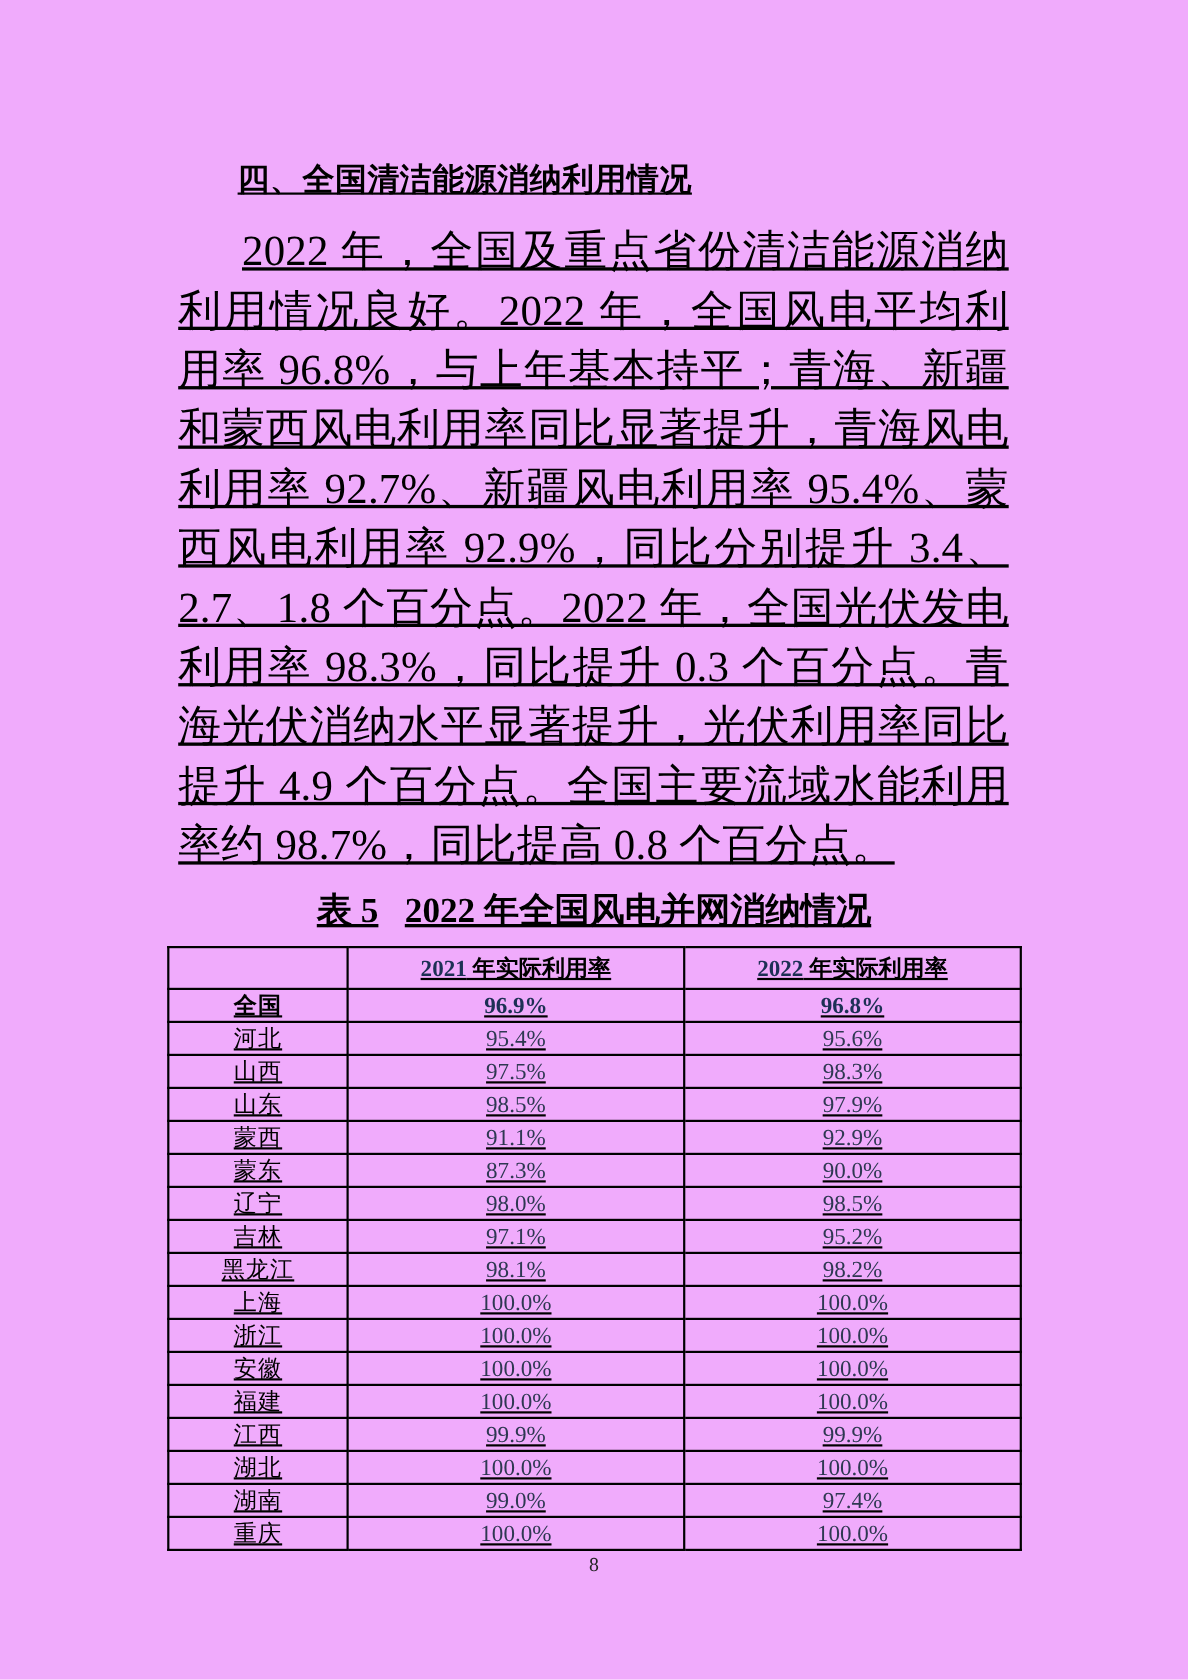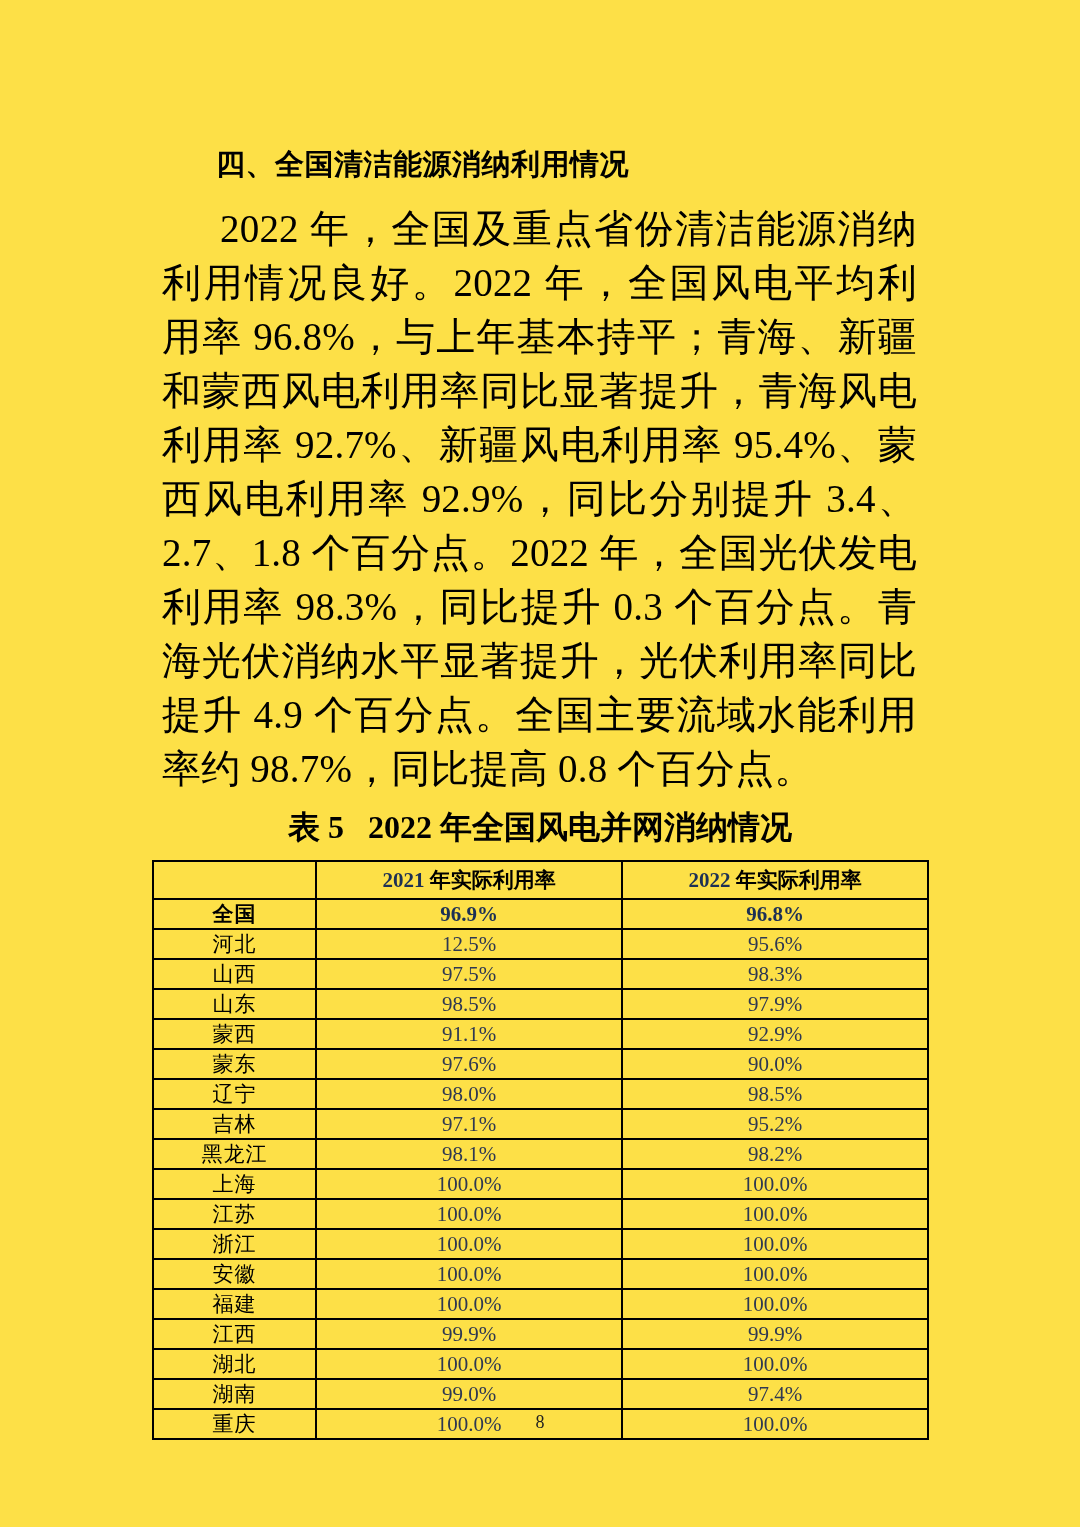--- a/index.html
+++ b/index.html
@@ -4,25 +4,26 @@
 <style>
   html, body {
     margin: 0;
     padding: 0;
     background: #ffffff;
   }
   .page {
     position: relative;
     width: 1080px;
     height: 1527px;
-    background: #fde047;
+    background: #f0abfc;
     overflow: hidden;
     
     font-family: "Liberation Serif", sans-serif;
     color: #000;
+    text-decoration: underline;
   }
   .content {
     margin-left: 152px;
     width: 776px;
   }
   .section-heading {
     margin: 0;
     padding-top: 148px;
     padding-left: 64px;
     font-size: 29px;
@@ -122,41 +123,41 @@
         </tr>
       </thead>
       <tbody id="table-body">
           <tr class="bold-row">
     <td class="region-cell">全国</td>
     <td class="num-cell">96.9%</td>
     <td class="num-cell">96.8%</td>
   </tr>
           <tr>
     <td class="region-cell">河北</td>
-    <td class="num-cell">12.5%</td>
+    <td class="num-cell">95.4%</td>
     <td class="num-cell">95.6%</td>
   </tr>
           <tr>
     <td class="region-cell">山西</td>
     <td class="num-cell">97.5%</td>
     <td class="num-cell">98.3%</td>
   </tr>
           <tr>
     <td class="region-cell">山东</td>
     <td class="num-cell">98.5%</td>
     <td class="num-cell">97.9%</td>
   </tr>
           <tr>
     <td class="region-cell">蒙西</td>
     <td class="num-cell">91.1%</td>
     <td class="num-cell">92.9%</td>
   </tr>
           <tr>
     <td class="region-cell">蒙东</td>
-    <td class="num-cell">97.6%</td>
+    <td class="num-cell">87.3%</td>
     <td class="num-cell">90.0%</td>
   </tr>
           <tr>
     <td class="region-cell">辽宁</td>
     <td class="num-cell">98.0%</td>
     <td class="num-cell">98.5%</td>
   </tr>
           <tr>
     <td class="region-cell">吉林</td>
     <td class="num-cell">97.1%</td>
@@ -166,25 +167,20 @@
     <td class="region-cell">黑龙江</td>
     <td class="num-cell">98.1%</td>
     <td class="num-cell">98.2%</td>
   </tr>
           <tr>
     <td class="region-cell">上海</td>
     <td class="num-cell">100.0%</td>
     <td class="num-cell">100.0%</td>
   </tr>
           <tr>
-    <td class="region-cell">江苏</td>
-    <td class="num-cell">100.0%</td>
-    <td class="num-cell">100.0%</td>
-  </tr>
-          <tr>
     <td class="region-cell">浙江</td>
     <td class="num-cell">100.0%</td>
     <td class="num-cell">100.0%</td>
   </tr>
           <tr>
     <td class="region-cell">安徽</td>
     <td class="num-cell">100.0%</td>
     <td class="num-cell">100.0%</td>
   </tr>
           <tr>

